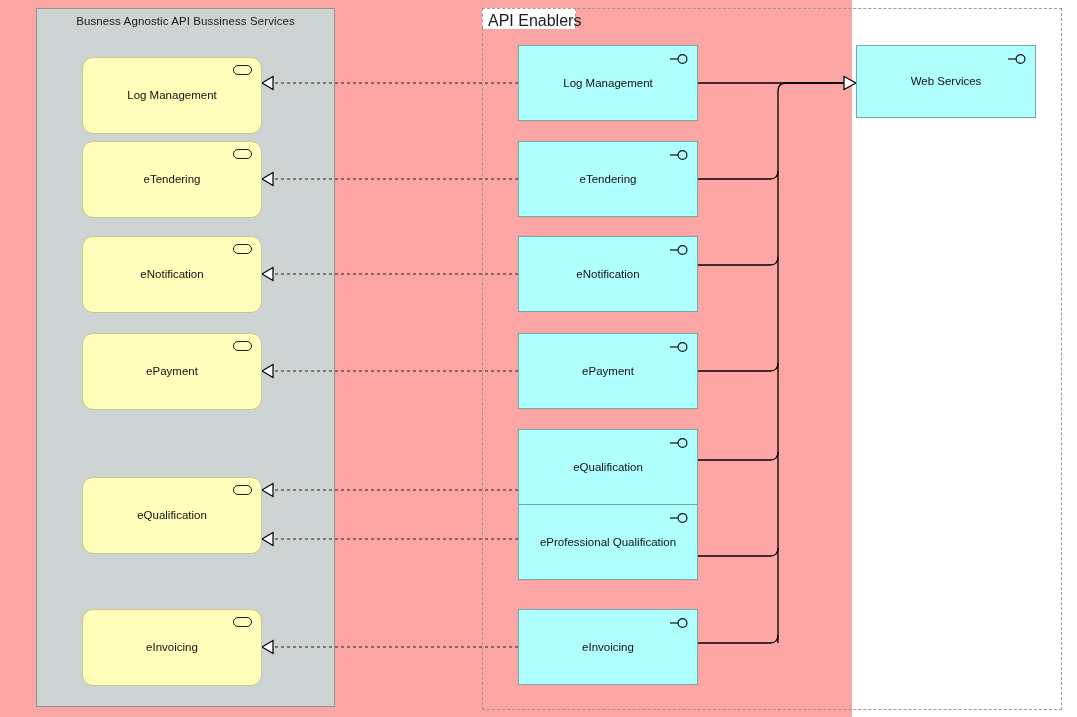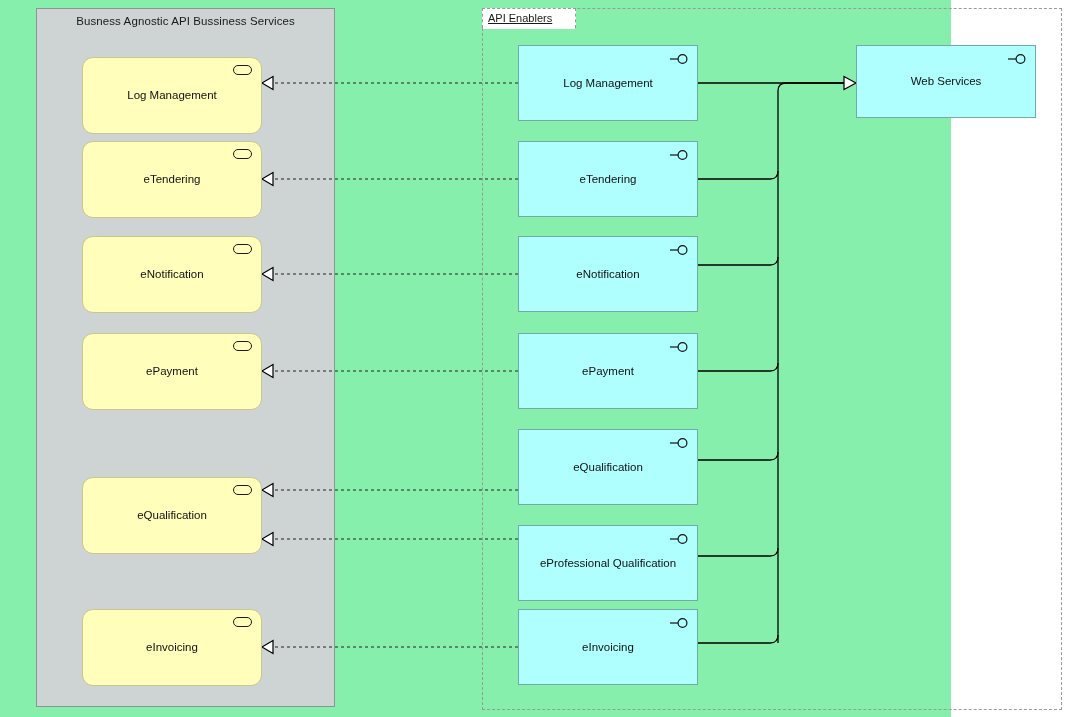--- a/index.html
+++ b/index.html
@@ -9,23 +9,23 @@
     background: #ffffff;
   }
   body {
     font-family: "Liberation Sans", sans-serif;
     width: 1077px;
     height: 717px;
     overflow: hidden;
   }
   #canvas {
     position: relative;
-    width: 951px;
+    width: 852px;
     height: 717px;
-    background: #86efac;
+    background: #fca5a5;
   }
 
   
   .group-gray {
     position: absolute;
     background: #ced3d3;
     border: 1px solid #8d9494;
     box-sizing: border-box;
   }
   .group-gray-title {
@@ -48,24 +48,23 @@
   .group-dashed-tab {
     position: absolute;
     box-sizing: border-box;
     border-top: 1px dashed #9a9a9a;
     border-left: 1px dashed #9a9a9a;
     border-right: 1px dashed #9a9a9a;
     background: #ffffff;
   }
   .group-dashed-tab-label {
     position: absolute;
-    font-size: 11px;
+    font-size: 16px;
     color: #1a1a1a;
     white-space: nowrap;
-    text-decoration: underline;
   }
   .tab-mask {
     position: absolute;
     background: #ffffff;
   }
 
   
   .node {
     position: absolute;
     box-sizing: border-box;
@@ -239,21 +238,21 @@
             <circle cx="13.5" cy="6" r="4.4" fill="none" stroke="#111" stroke-width="1.2"></circle>
           </svg></div>
       </div>
       <div class="node node-enabler" style="left: 518px; top: 429px; width: 180px; height: 76px;">
         <span class="node-label">eQualification</span>
         <div class="badge-interface"><svg width="20" height="12" viewBox="0 0 20 12">
             <line x1="1" y1="6" x2="9" y2="6" stroke="#111" stroke-width="1.2"></line>
             <circle cx="13.5" cy="6" r="4.4" fill="none" stroke="#111" stroke-width="1.2"></circle>
           </svg></div>
       </div>
-      <div class="node node-enabler" style="left: 518px; top: 525px; width: 180px; height: 76px;">
+      <div class="node node-enabler" style="left: 518px; top: 504px; width: 180px; height: 76px;">
         <span class="node-label">eProfessional Qualification</span>
         <div class="badge-interface"><svg width="20" height="12" viewBox="0 0 20 12">
             <line x1="1" y1="6" x2="9" y2="6" stroke="#111" stroke-width="1.2"></line>
             <circle cx="13.5" cy="6" r="4.4" fill="none" stroke="#111" stroke-width="1.2"></circle>
           </svg></div>
       </div>
       <div class="node node-enabler" style="left: 518px; top: 609px; width: 180px; height: 76px;">
         <span class="node-label">eInvoicing</span>
         <div class="badge-interface"><svg width="20" height="12" viewBox="0 0 20 12">
             <line x1="1" y1="6" x2="9" y2="6" stroke="#111" stroke-width="1.2"></line>

